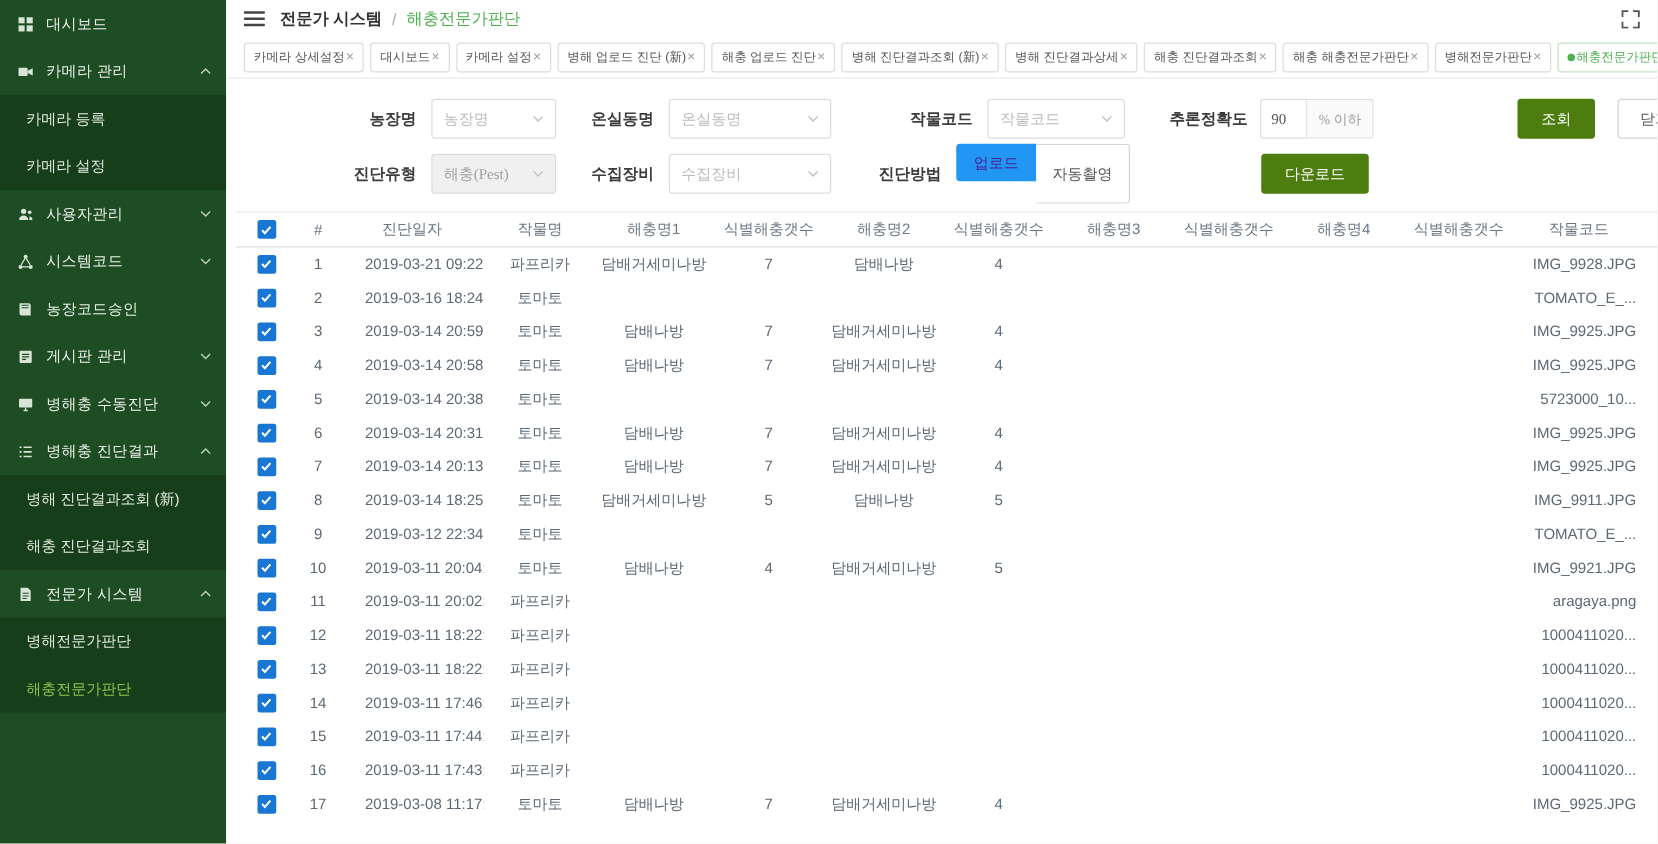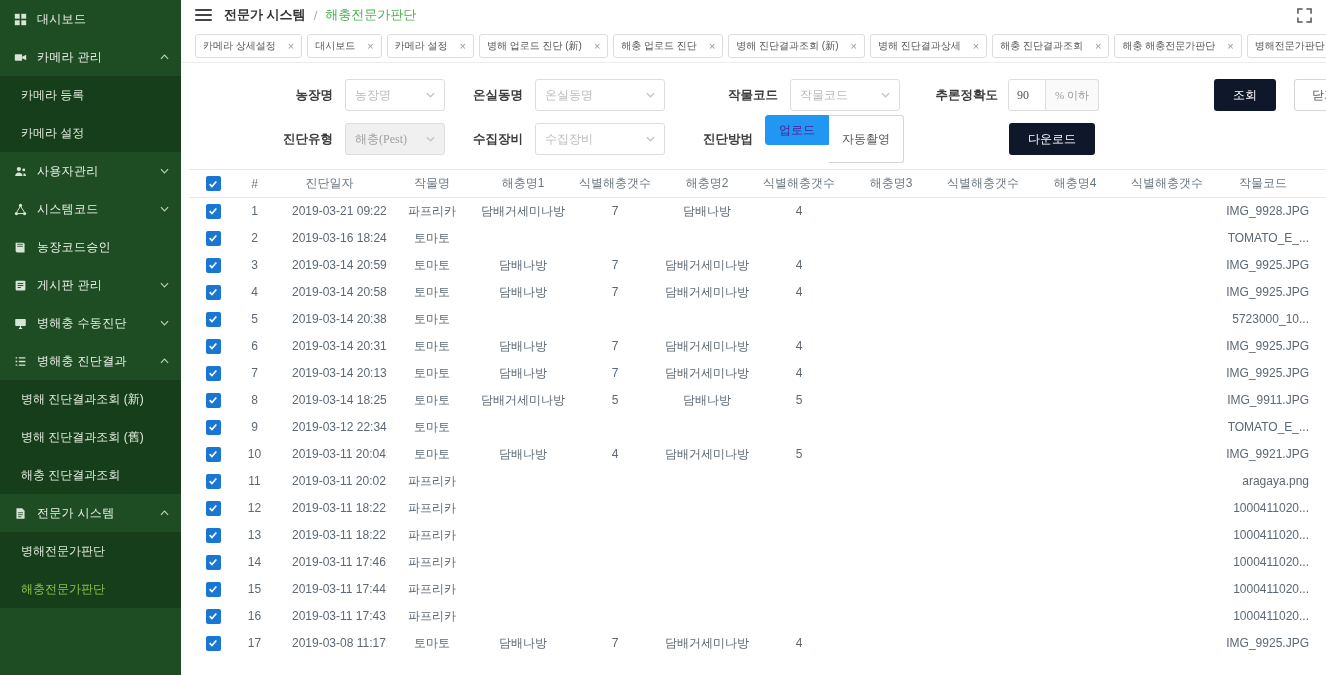--- a/index.html
+++ b/index.html
@@ -24,37 +24,37 @@
   .topbar { height:30px; display:flex; align-items:center; padding:0 14px; gap:12px; flex-shrink:0; }
   .burger { width:17px; display:flex; flex-direction:column; gap:3px; cursor:pointer; }
   .burger i { display:block; height:2px; background:#444; border-radius:1px; }
   .crumb { display:flex; align-items:center; gap:8px; font-size:13px; }
   .crumb .root { color:#333; font-weight:bold; }
   .crumb .sep { color:#aaa; }
   .crumb .cur { color:#4caf50; }
   .fs-btn { margin-left:auto; display:flex; cursor:pointer; }
 
   .tabbar { height:33px; display:flex; align-items:center; gap:5px; padding:0 14px; border-bottom:1px solid #ececec; flex-shrink:0; overflow:hidden; white-space:nowrap; }
-  .tab { display:inline-flex; align-items:center; gap:12px; font-size:10px; color:#555; background:#fff; border:1px solid #ddd; border-radius:3px; padding:4px 7px; cursor:pointer; flex-shrink:0; }
+  .tab { display:inline-flex; align-items:center; gap:1px; font-size:10px; color:#555; background:#fff; border:1px solid #ddd; border-radius:3px; padding:4px 7px; cursor:pointer; flex-shrink:0; }
   .tab .x { color:#999; font-size:11px; line-height:1; cursor:pointer; }
   .tab.active { color:#4caf50; border-color:#bfe3c0; }
   .tab .dot { width:6px; height:6px; border-radius:50%; background:#4caf50; display:inline-block; }
 
   
   .filters { padding:16px 0 14px; flex-shrink:0; }
   .frow { display:flex; align-items:center; height:32px; padding-left:100px;font-family:Liberation Serif, serif; }
   .frow + .frow { margin-top:12px; }
   .flabel { font-size:12.5px; color:#3c3c3c; font-weight:bold; text-align:right; margin-right:12px; flex-shrink:0; white-space:nowrap; }
   .sel { height:32px; border:1px solid #ddd; border-radius:3px; background:#fff; display:flex; align-items:center; justify-content:space-between; padding:0 9px; font-size:12px; color:#bbb; cursor:pointer; flex-shrink:0; }
   .sel.disabled { background:#f0f0f0; color:#a0a0a0; }
   .sel .caret { color:#c4c4c4; display:flex; margin-left:6px; }
   .igroup { display:flex; flex-shrink:0; }
   .igroup input { width:38px; height:32px; border:1px solid #ddd; border-radius:3px 0 0 3px; padding:0 8px; font-size:12px; color:#555; outline:none; font-family:inherit; }
   .igroup .addon { height:32px; border:1px solid #ddd; border-left:none; border-radius:0 3px 3px 0; background:#fafafa; color:#999; font-size:11px; display:flex; align-items:center; padding:0 9px; white-space:nowrap; }
-  .btn-blue { height:32px; background:#0f172a; color:#fff; border:none; border-radius:3px; padding:0 19px; font-size:12px; cursor:pointer; font-family:inherit; white-space:nowrap; flex-shrink:0; }
+  .btn-blue { height:32px; background:#4d7c0f; color:#fff; border:none; border-radius:3px; padding:0 19px; font-size:12px; cursor:pointer; font-family:inherit; white-space:nowrap; flex-shrink:0; }
   .btn-plain { height:32px; background:#fff; color:#555; border:1px solid #d5d5d5; border-radius:3px; padding:0 17px; font-size:12px; cursor:pointer; font-family:inherit; white-space:nowrap; flex-shrink:0; }
   .tgroup { display:flex; flex-shrink:0; }
   .tg-on { height:30px; background:#2196f3; color:#4c1d95; border:1px solid #2196f3; border-radius:3px 0 0 3px; padding:0 13px; font-size:12px; cursor:pointer; font-family:inherit; }
   .tg-off { height:48px; background:#fff; color:#555; border:1px solid #d5d5d5; border-left:none; border-radius:0 3px 3px 0; padding:0 13px; font-size:12px; cursor:pointer; font-family:inherit; }
   .spacer { flex:1; }
 
   
   .tablewrap { flex:1; overflow:hidden; padding-left:8px; }
   table { border-collapse:collapse; table-layout:fixed; width:1176px; }
   thead th { height:28px; font-size:12px; font-weight:normal; color:#6a7680; border-top:1px solid #e6e6e6; border-bottom:1px solid #e6e6e6; white-space:nowrap; overflow:hidden; }
@@ -177,21 +177,20 @@
         </span>
         <span class="sb-lb">병해충 진단결과</span>
         <span class="sb-ch">
           <svg width="9" height="6" viewBox="0 0 10 6">
             <path d="M1 5l4-4 4 4" fill="none" stroke="currentColor" stroke-width="1.3"></path>
           </svg>
         </span>
       </div>
       <div class="sb-sub">
         <div class="sb-child">병해 진단결과조회 (新)</div>
-        <div class="sb-child">병해 진단결과조회 (舊)</div>
         <div class="sb-child">해충 진단결과조회</div>
       </div>
       <div class="sb-item">
         <span class="sb-ic">
           <svg viewBox="0 0 16 16">
             <path d="M3 1.5h7l3 3V14.5H3z"></path>
             <path d="M5 7h6M5 9.5h6M5 12h4" stroke="#1f4d23" stroke-width="1" fill="none"></path>
           </svg>
         </span>
         <span class="sb-lb">전문가 시스템</span>

